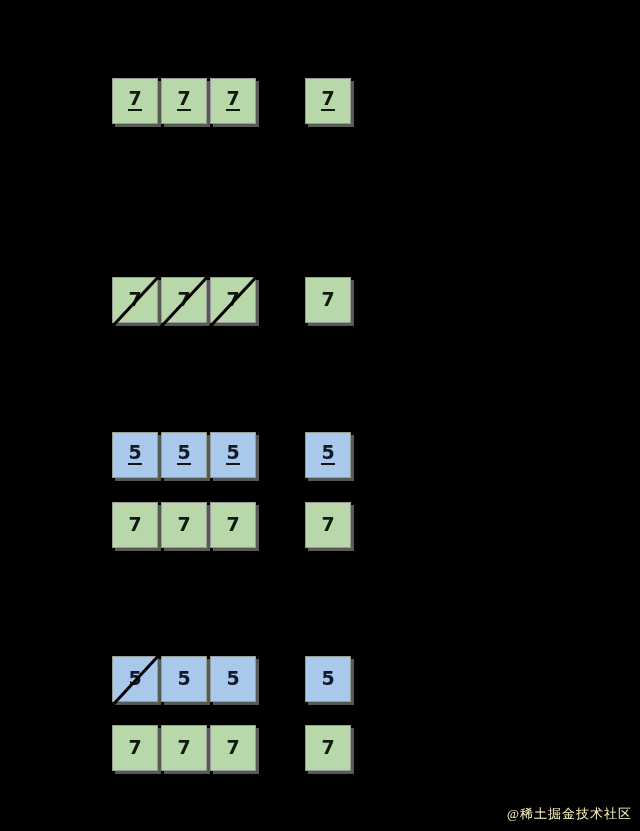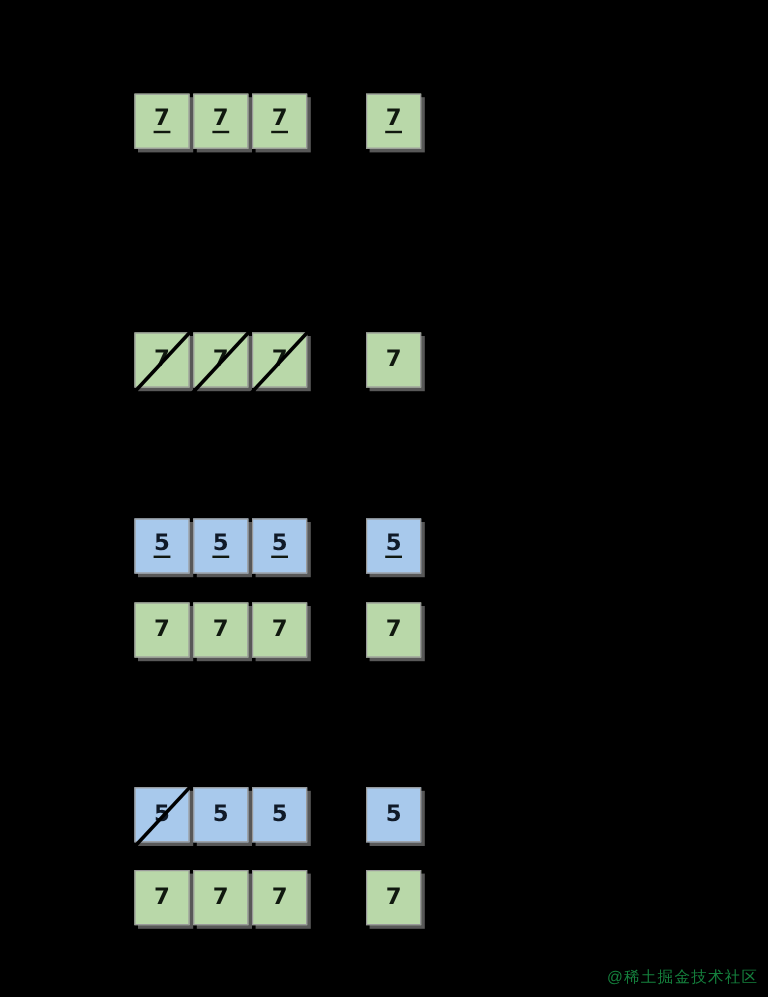--- a/index.html
+++ b/index.html
@@ -72,24 +72,24 @@
   .strike line {
     stroke: #000000;
     stroke-width: 3;
   }
 
   .watermark {
     position: absolute;
     right: 8px;
     bottom: 8px;
     font-size: 13px;
-    color: #15803d;
+    color: #fef9c3;
     letter-spacing: 1px;
     white-space: nowrap;
-    font-family: Liberation Sans, sans-serif;
+    font-family: Liberation Serif, serif;
   }
 </style>
 </head>
 <body>
 
 <div class="stage" id="stage">
     <div class="box-row" style="left: 0px; top: 78px; width: 640px;">
       <div class="cell green underlined" style="left: 112px;">
         <span class="val">7</span>
       </div>

